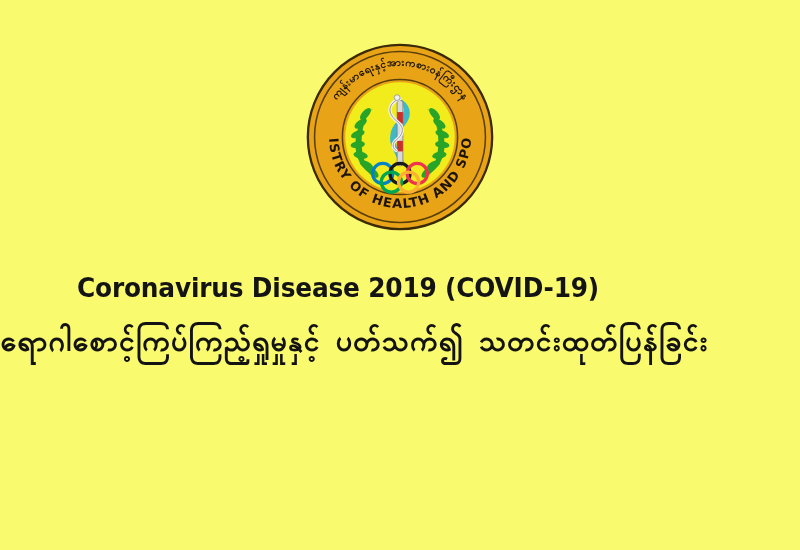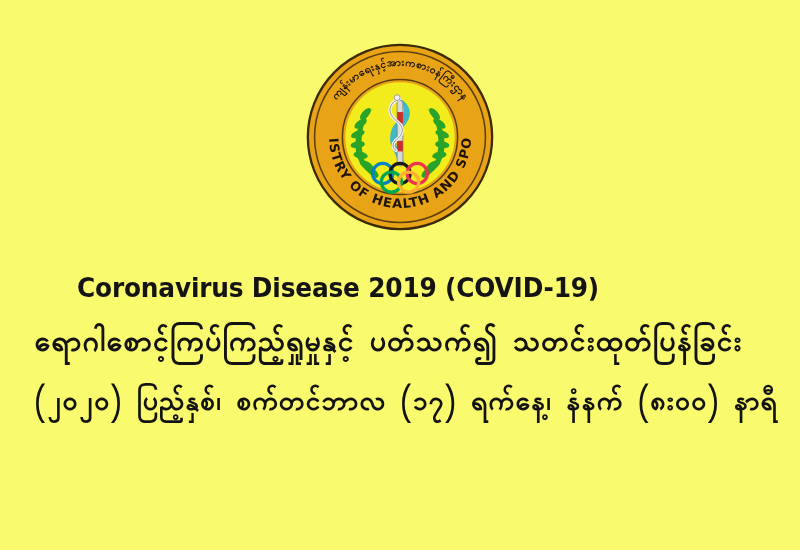--- a/index.html
+++ b/index.html
@@ -58,21 +58,20 @@
     margin: 0;
     transform: scaleX(0.92);
   }
 
   .line-mm {
     font-family: "Padauk", "Myanmar Text", "Noto Sans Myanmar", "DejaVu Sans", sans-serif;
     font-weight: 700;
     color: #131313;
     margin: 0;
     white-space: nowrap;
-    padding-left: 34px;
   }
   .line-mm-1 {
     font-size: 30px;
     line-height: 1.5;
     margin-top: 18px;
   }
   .line-mm-2 {
     font-size: 28px;
     line-height: 1.5;
     margin-top: 16px;
@@ -151,16 +150,15 @@
         <circle cx="118" cy="138" r="10.5" stroke="#ee334e"></circle>
         <circle cx="91" cy="147" r="10.5" stroke="#00a651"></circle>
         <circle cx="109" cy="147" r="10.5" stroke="#fcb131"></circle>
       </g>
     </svg>
   </div>
 
   <div class="text-block">
     <h1 class="title-en">Coronavirus Disease 2019 (COVID-19)</h1>
     <p class="line-mm line-mm-1">ရောဂါစောင့်ကြပ်ကြည့်ရှုမှုနှင့် ပတ်သက်၍ သတင်းထုတ်ပြန်ခြင်း</p>
-    <p class="line-mm line-mm-2">(၂၀၂၀) ပြည့်နှစ်၊ စက်တင်ဘာလ (၁၇) ရက်နေ့၊ နံနက် (၈း၀၀) နာရီ</p>
   </div>
 
 </div>
 
 </body></html>

